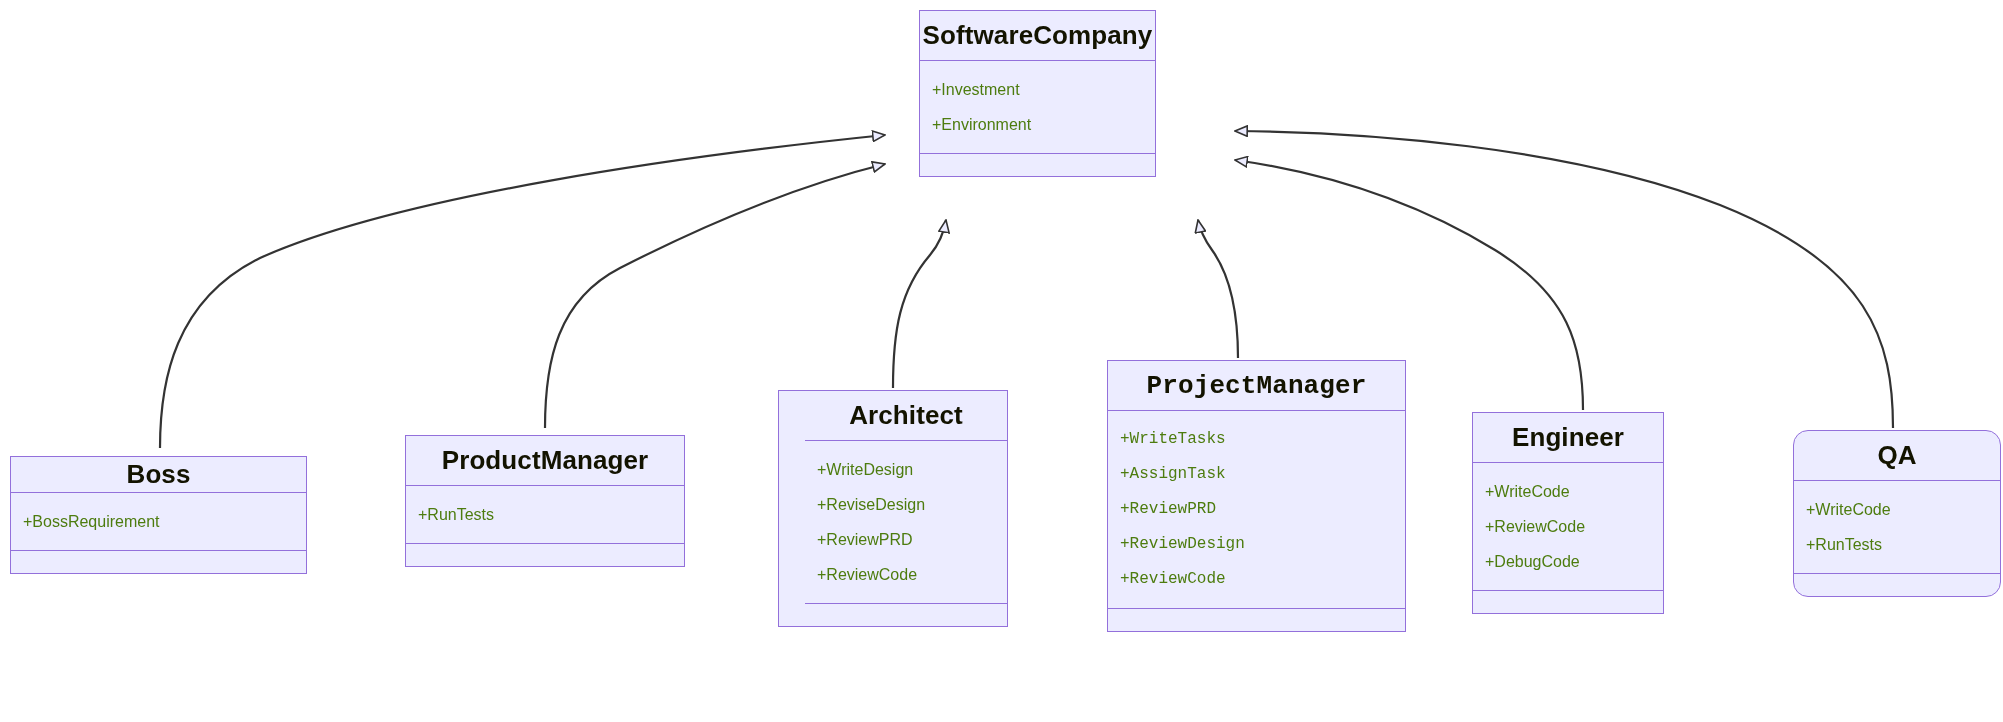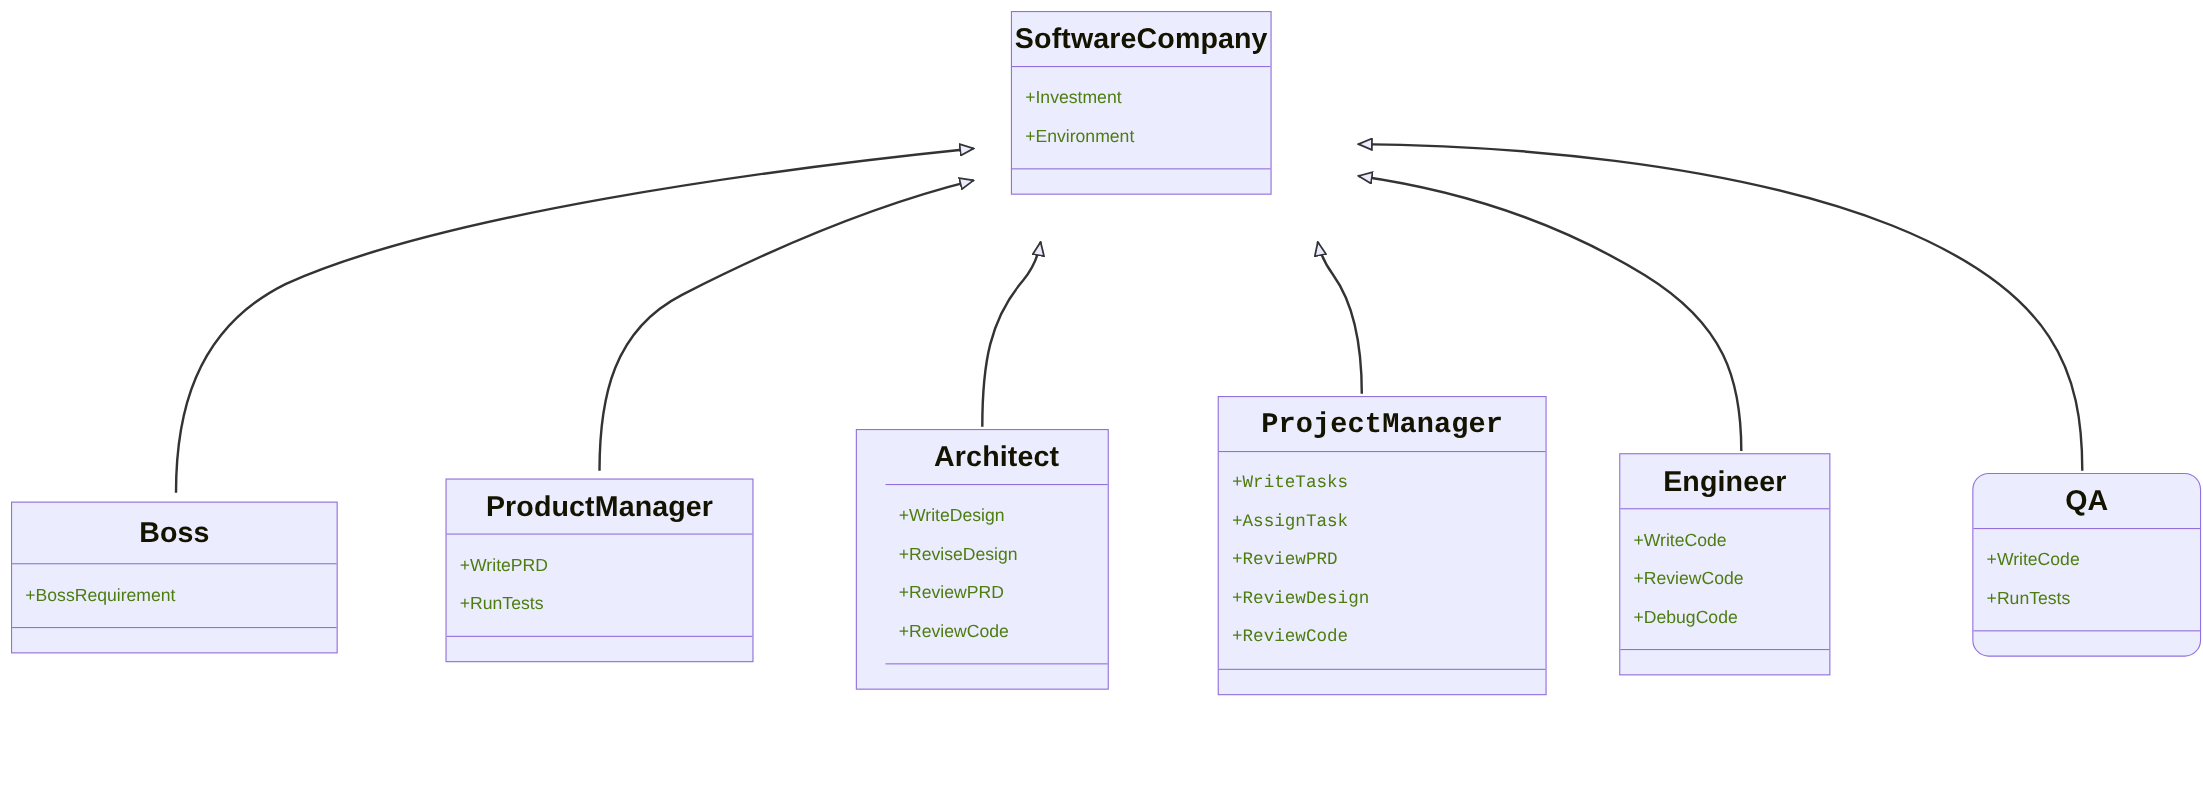--- a/index.html
+++ b/index.html
@@ -86,31 +86,30 @@
   <div class="uml-class" style="left:919px; top:10px; width:237px;">
     <div class="uml-title" style="height:50px;">SoftwareCompany</div>
     <div class="uml-attrs">
       <div class="uml-attr">+Investment</div>
       <div class="uml-attr">+Environment</div>
     </div>
     <div class="uml-methods"></div>
   </div>
 
   <div class="uml-class" style="left:10px; top:456px; width:297px;">
-    <div class="uml-title" style="height:56px;">Boss</div>
+    <div class="uml-title" style="height:36px;">Boss</div>
     <div class="uml-attrs">
       <div class="uml-attr">+BossRequirement</div>
     </div>
     <div class="uml-methods"></div>
   </div>
 
   <div class="uml-class" style="left:405px; top:435px; width:280px;">
     <div class="uml-title" style="height:50px;">ProductManager</div>
     <div class="uml-attrs">
-      <div class="uml-attr">+WritePRD</div>
       <div class="uml-attr">+RunTests</div>
     </div>
     <div class="uml-methods"></div>
   </div>
 
   <div class="uml-class" style="left:778px; top:390px; width:230px;padding-left:26px;">
     <div class="uml-title" style="height:50px;">Architect</div>
     <div class="uml-attrs">
       <div class="uml-attr">+WriteDesign</div>
       <div class="uml-attr">+ReviseDesign</div>

